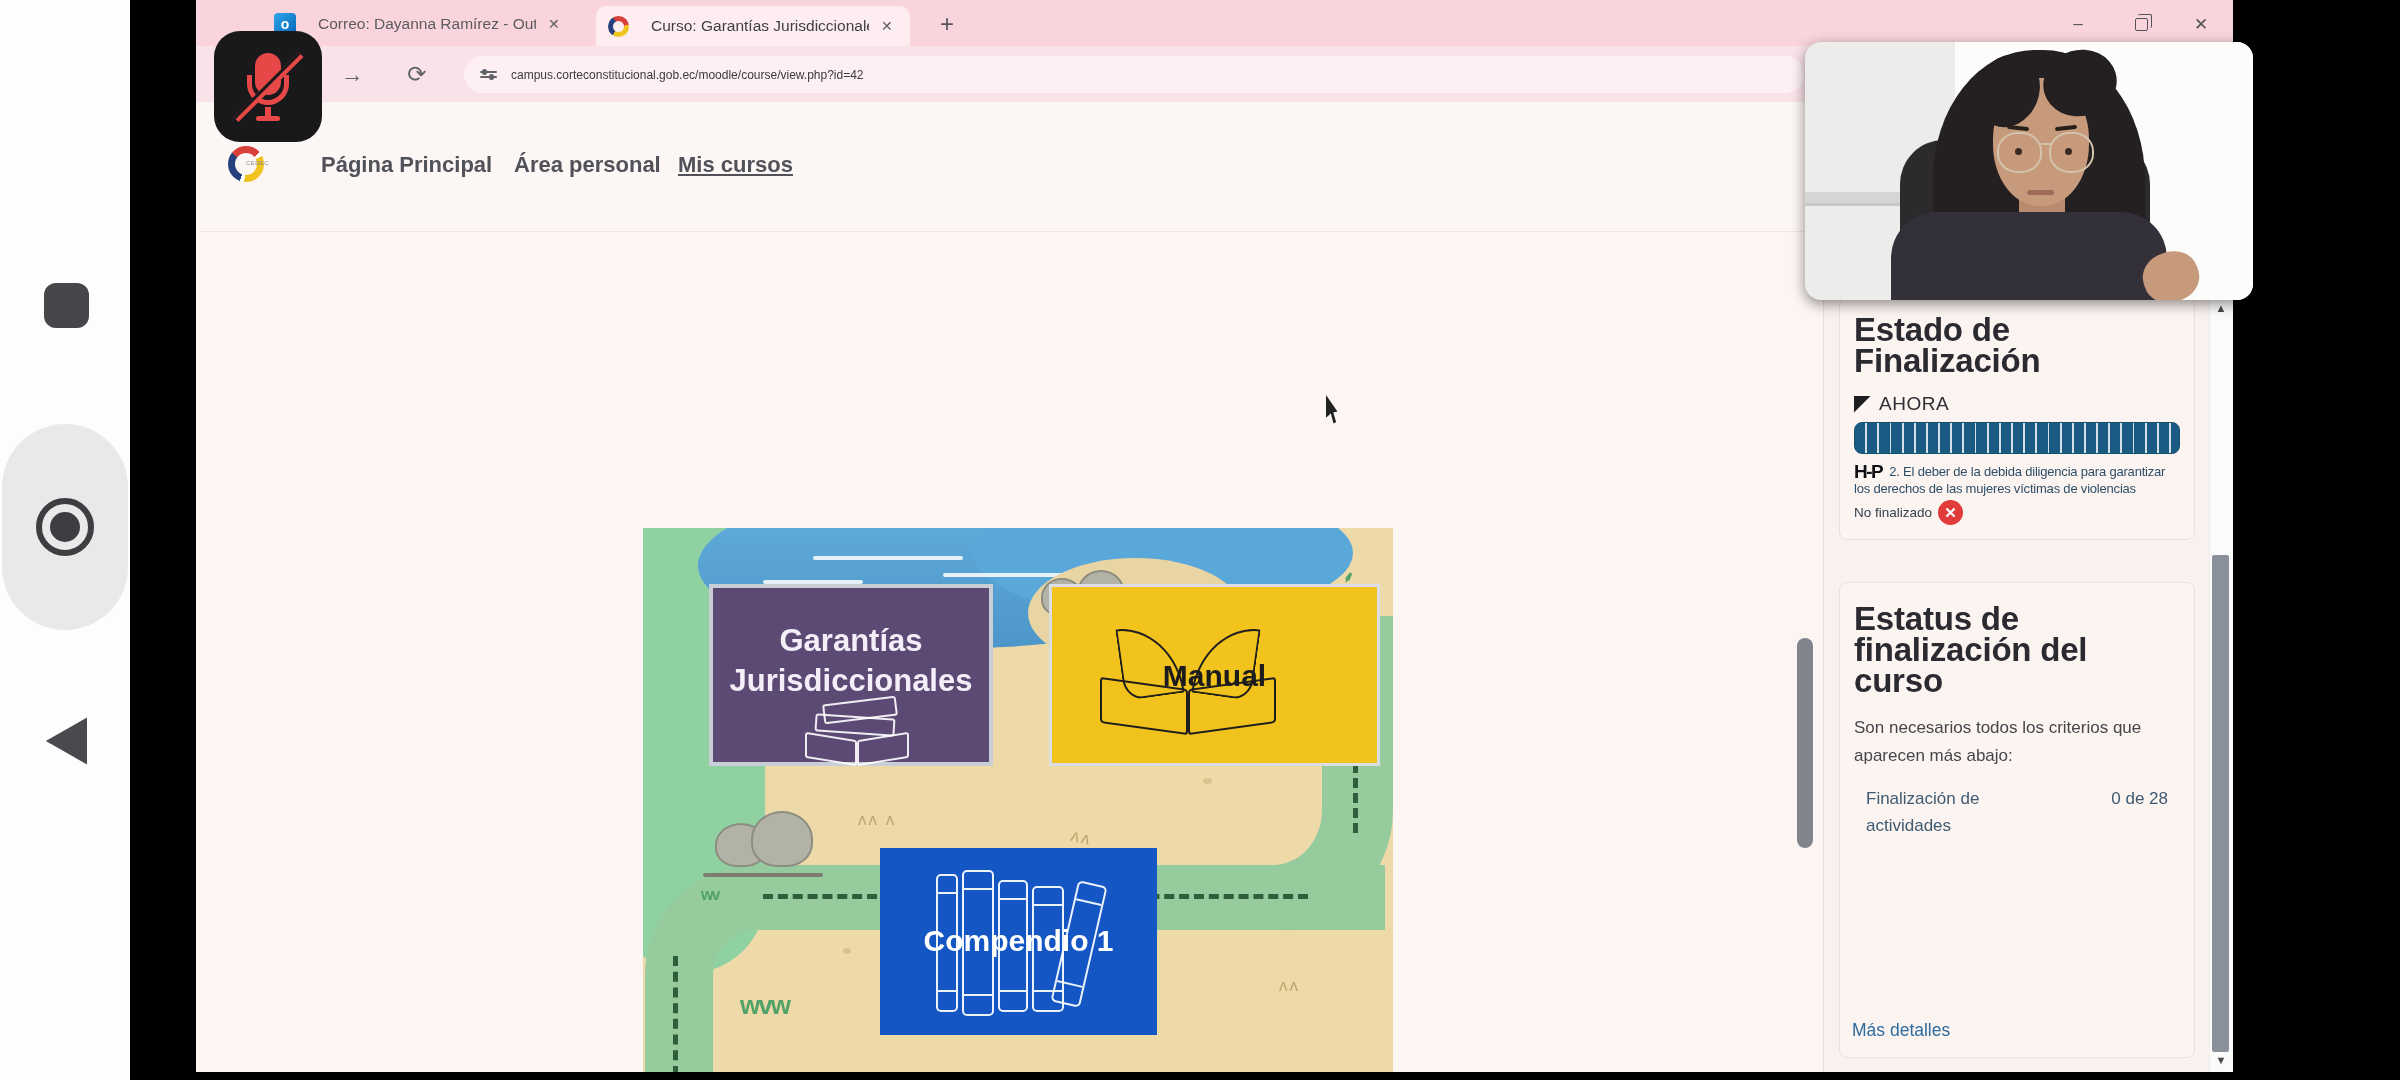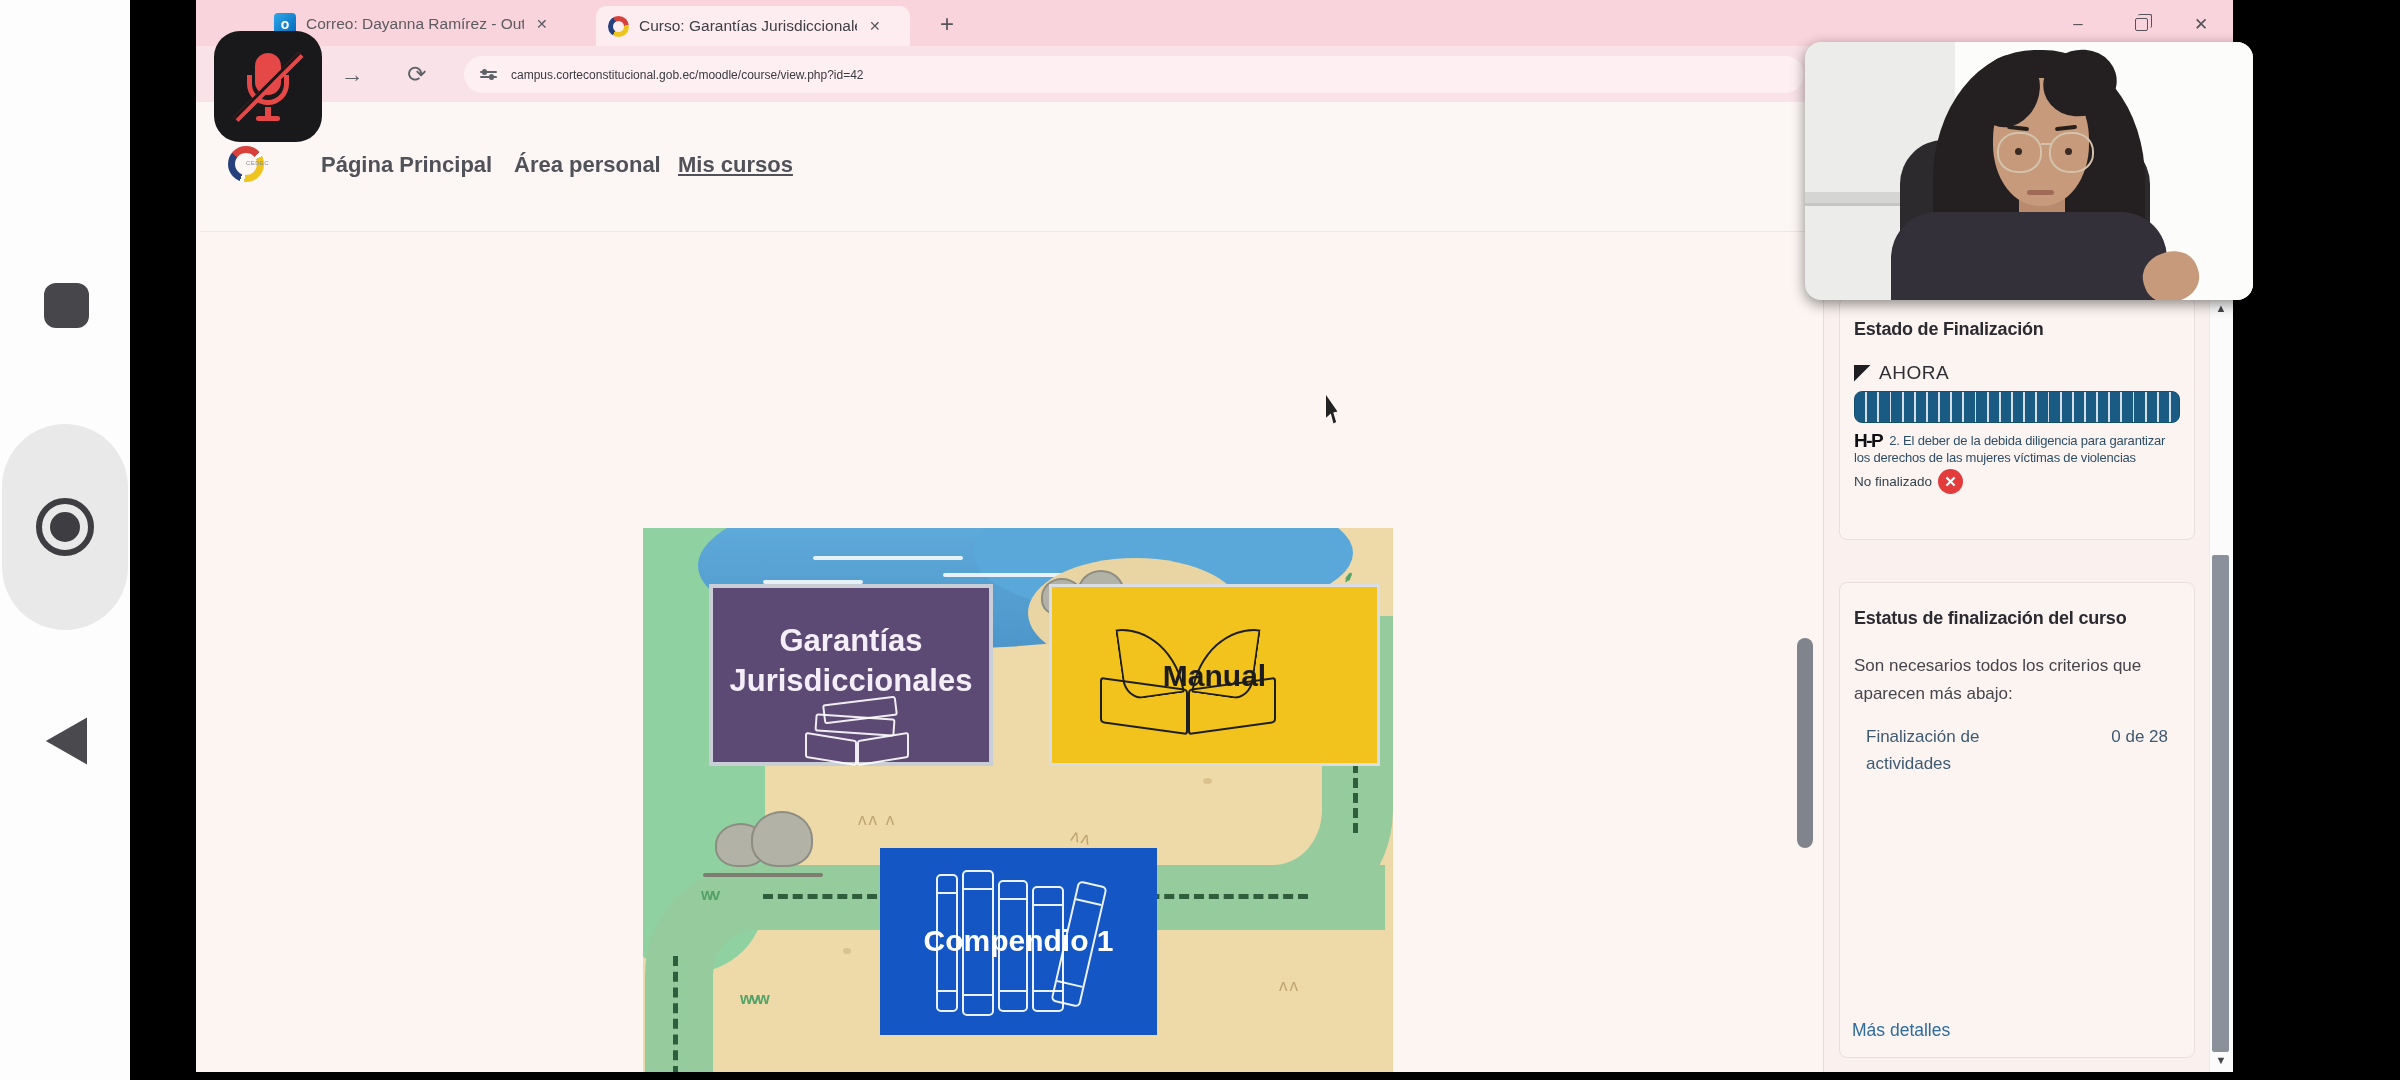--- a/index.html
+++ b/index.html
@@ -18,21 +18,21 @@
               clip-path:polygon(100% 3%, 100% 97%, 2% 50%); }
 
   
   .browser { left:196px; top:0; width:2037px; height:1072px; background:#fcf5f2; overflow:hidden; }
 
   .tabbar { left:0; top:0; width:2037px; height:46px; background:#f9d4dc; }
   .tab { display:flex; align-items:center; gap:10px; padding:0 12px; font-size:15.5px; }
   .tab-inactive { left:66px; top:5px; width:312px; height:37px; color:#5c5b60; }
   .tab-active { left:400px; top:6px; width:314px; height:40px; background:#fdedf0;
                 border-radius:10px 10px 0 0; color:#3f3e44; }
-  .tab-title { white-space:nowrap; overflow:hidden; max-width:218px; flex:1; }
+  .tab-title { white-space:nowrap; overflow:hidden; max-width:218px; flex:1;margin-left:12px; }
   .tab-x { font-size:14px; color:#5a5a60; cursor:pointer; padding:0 2px; }
   .outlook-ic { width:22px; height:22px; border-radius:4px; flex:0 0 22px;
      background:linear-gradient(135deg,#2fa9ea,#0364b8); color:#fff; font-weight:bold;
      font-size:14px; display:flex; align-items:center; justify-content:center; }
   .cedec-ic { width:21px; height:21px; border-radius:50%; flex:0 0 21px; position:relative;
      background:conic-gradient(from 215deg,#25407e 0 32%,#d8403c 32% 63%,#f0c41f 63% 100%); }
   .cedec-ic::after { content:''; position:absolute; left:5px; top:5px; width:11px; height:11px;
      border-radius:50%; background:#fdedf0; }
   .newtab { left:737px; top:10px; width:28px; height:28px; font-size:24px; color:#55555a;
             display:flex; align-items:center; justify-content:center; cursor:pointer; }
@@ -110,21 +110,21 @@
   
   .main-sb-thumb { left:1601px; top:638px; width:16px; height:210px; border-radius:8px; background:#80858d; cursor:pointer; }
   .drawer { left:1627px; top:215px; width:410px; height:857px; background:#faf1ee; border-left:1px solid #e8dcd9; }
   .dsb-track { left:2013px; top:215px; width:24px; height:857px; background:#fcfbfb; border-left:1px solid #efecec; }
   .dsb-thumb { left:2016px; top:555px; width:17px; height:497px; border-radius:2px; background:#8b919b; cursor:pointer; }
   .dsb-arrow { left:2016px; width:18px; height:14px; color:#47474b; font-size:11px; text-align:center; cursor:pointer; }
 
   .card { position:absolute; background:#fcf4f1; border:1px solid #e9dfdc; border-radius:8px; padding:16px 14px; }
   .card1 { left:1643px; top:297px; width:356px; height:243px; }
   .card2 { left:1643px; top:582px; width:356px; height:476px; padding-top:20px; }
-  .card h2 { font-size:18px; line-height:31px; color:#2a2a30; letter-spacing:-.2px; }
+  .card h2 { font-size:33px; line-height:31px; color:#2a2a30; letter-spacing:-.2px; }
   .nowrow { display:flex; align-items:center; gap:8px; margin-top:17px; }
   .flag { width:17px; height:17px; background:#1d1d22; clip-path:polygon(0 0,100% 0,0 100%); }
   .nowtxt { font-size:19px; color:#2e2e34; letter-spacing:.5px; }
   .pbar { margin-top:7px; height:32px; border-radius:8px;
           background:repeating-linear-gradient(90deg,#1a5b84 0 10.3px,#d5dfe8 10.3px 12.15px);
           border:1px solid #16506f; cursor:pointer; }
   .act { margin-top:9px; font-size:13px; line-height:17px; color:#2e4e68; letter-spacing:-.2px; }
   .h5p { float:left; font-size:19px; font-weight:800; color:#101014; letter-spacing:-1.5px; margin-right:7px; line-height:17px; }
   .status-line { margin-top:3px; font-size:13.5px; color:#33424e; display:flex; align-items:center; gap:6px; clear:left; }
   .xcirc { width:25px; height:25px; border-radius:50%; background:#e23b3b; color:#fff; font-size:15px;
@@ -239,21 +239,21 @@
       <div class="abs dash-v1"></div>
       <div class="abs dash-v2"></div>
       <div class="abs rock" style="left:398px; top:50px; width:42px; height:38px;"></div>
       <div class="abs rock" style="left:434px; top:42px; width:48px; height:46px;"></div>
       <div class="abs rock" style="left:72px; top:295px; width:52px; height:44px;"></div>
       <div class="abs rock" style="left:108px; top:283px; width:62px; height:56px;"></div>
       <div class="abs rockline" style="left:60px; top:345px; width:120px;"></div>
       <div class="abs rock" style="left:240px; top:158px; width:40px; height:34px;"></div>
       <div class="abs rock" style="left:272px; top:150px; width:46px; height:42px;"></div>
       <div class="abs tuft" style="left:58px; top:358px;">ᴡᴠ</div>
-      <div class="abs tuft" style="left:97px; top:462px; font-size:16px;">ᴡᴠᴡ</div>
+      <div class="abs tuft" style="left:97px; top:462px; font-size:26px;">ᴡᴠᴡ</div>
       <div class="abs tuft" style="left:700px; top:38px; font-size:15px;">⸙</div>
       <div class="abs fp" style="left:215px; top:282px;">ʌʌ ʌ</div>
       <div class="abs fp" style="left:428px; top:300px; transform:rotate(14deg);">ʌʌ</div>
       <div class="abs fp" style="left:636px; top:448px;">ʌʌ</div>
       <div class="abs speck" style="left:357px; top:462px; width:110px; height:7px; border-radius:4px; background:#e0a83c;"></div>
       <div class="abs speck" style="left:380px; top:476px; width:60px; height:5px; border-radius:3px; background:#e0a83c;"></div>
       <div class="abs" style="left:358px; top:322px; width:16px; height:14px; border:3px solid #dfa93e; border-radius:50%;"></div>
       <div class="abs speck" style="left:200px; top:420px; width:8px; height:6px;"></div>
       <div class="abs speck" style="left:560px; top:250px; width:9px; height:6px;"></div>
       <div class="abs" style="left:242px; top:128px; width:36px; border-top:5px dashed #3c4a3f;"></div>

